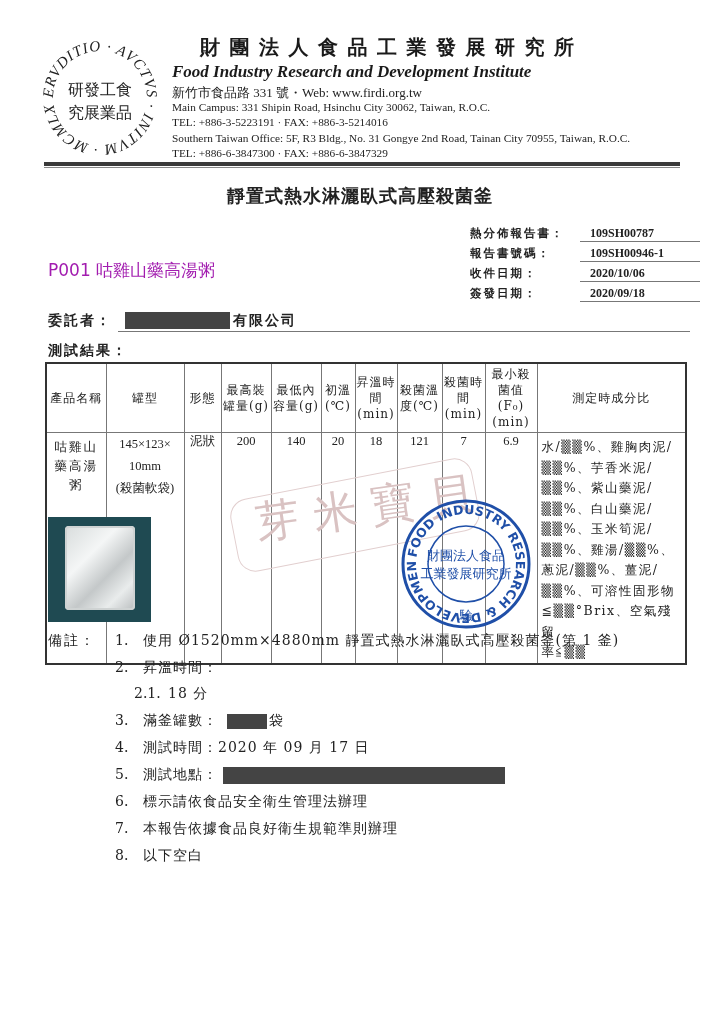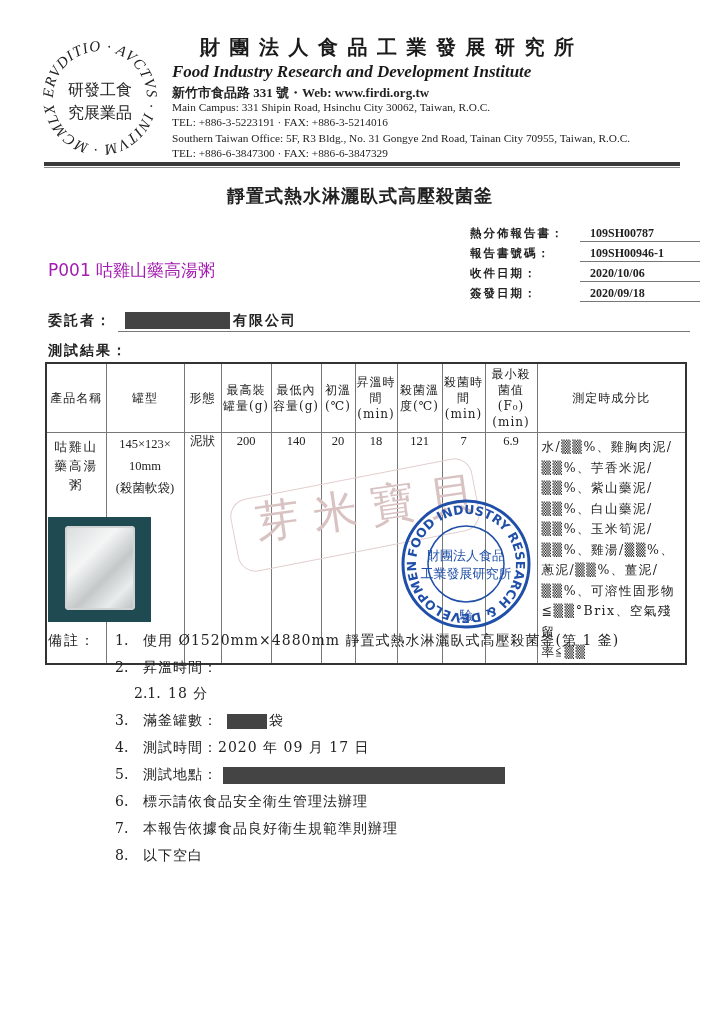--- a/index.html
+++ b/index.html
@@ -7,21 +7,21 @@
          font-family:"DejaVu Serif","Liberation Serif",serif; color:#222; }
   .abs { position:absolute; }
 
   
   .logo { left:42px; top:40px; width:116px; height:116px; }
   .org-zh { left:172px; top:34px; font-size:20px; font-weight:bold; letter-spacing:9.5px; color:#1a1a1a;
             font-family:"DejaVu Serif",serif;margin-left:28px; }
   .org-en { left:172px; top:62px; font-size:17px; font-weight:bold; font-style:italic; color:#1a1a1a;
             font-family:"Liberation Serif",serif; }
   .addr { left:172px; font-family:"Liberation Serif",serif; color:#222; white-space:nowrap; }
-  .addr.l1 { top:84px; font-size:13px;font-weight:bold; }
+  .addr.l1 { top:84px; font-size:13px; }
   .addr.l2 { top:101px; font-size:11.3px; }
   .addr.l3 { top:116px; font-size:11.3px; }
   .addr.l4 { top:132px; font-size:11.3px; }
   .addr.l5 { top:147px; font-size:11.3px; }
   .rule-thick { left:44px; top:162px; width:636px; height:4px; background:#3a3a3a; }
   .rule-thin  { left:44px; top:167px; width:636px; height:1px; background:#888; }
 
   .doc-title { left:0; width:720px; top:184px; text-align:center; font-size:18px; font-weight:bold;
                letter-spacing:1px; color:#222; }
 

